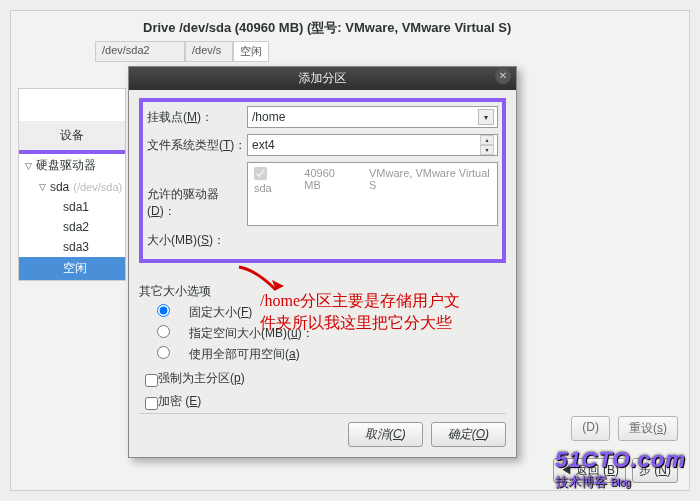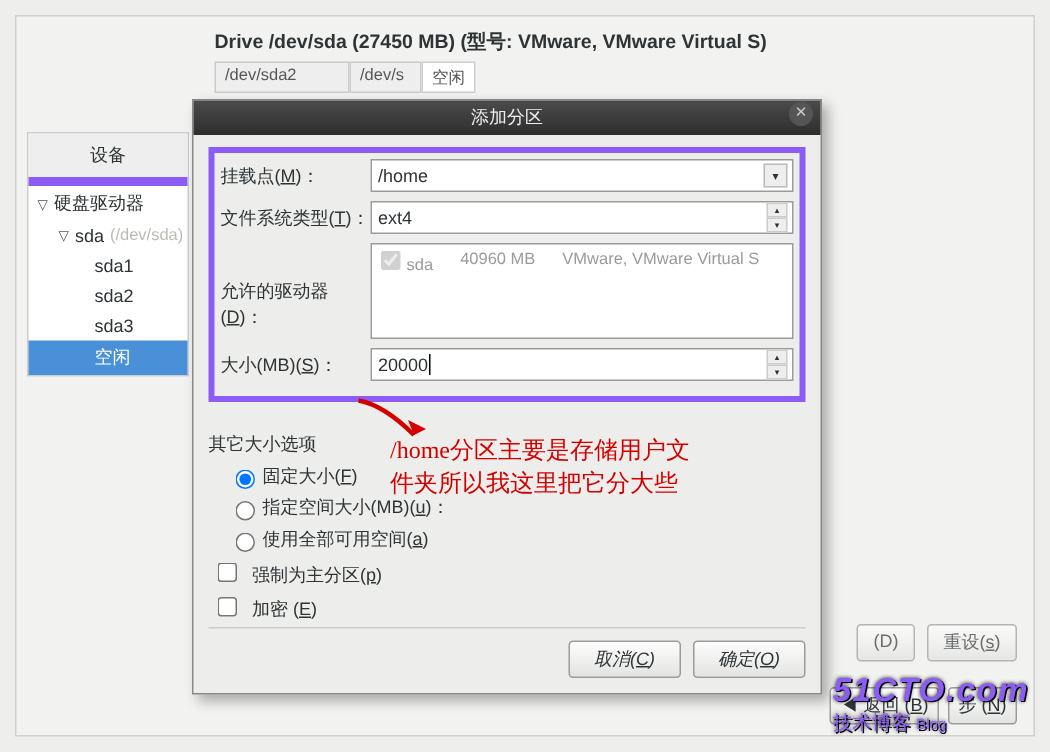--- a/index.html
+++ b/index.html
@@ -22,21 +22,21 @@
     margin: 10px;
     padding: 8px 12px;
   }
   .drive-header {
     font-weight: bold;
     font-size: 13px;
     margin-left: 120px;
     margin-bottom: 4px;
   }
   .drive-cols {
-    margin-left: 120px;
+    margin-left: 72px;
     display: flex;
     font-size: 11px;
     color: #555753;
   }
   .drive-col {
     border: 1px solid #ccc;
     padding: 2px 6px;
     min-width: 90px;
     background: #eee;
   }
@@ -44,22 +44,23 @@
     position: absolute;
     left: 18px;
     top: 88px;
     width: 108px;
     background: #fff;
     border: 1px solid #ccc;
   }
   .sidebar-head {
     text-align: center;
     background: #eee;
-    border-bottom: 6px solid #8b5cf6;
+    border-bottom: 4px solid #8b5cf6;
     padding: 6px 0;
+    margin-top: 32px;
   }
   .tree-row {
     padding: 3px 6px;
     display: flex;
     align-items: center;
     gap: 4px;
   }
   .tree-row span.chev {
     font-size: 9px;
     color: #555;
@@ -70,21 +71,21 @@
     background: #4a90d9;
     color: #fff;
   }
   .dim { color: #babdb6; font-size: 11px; }
 
   
   .dialog {
     position: absolute;
     left: 128px;
     top: 66px;
-    width: 420px;
+    width: 389px;
     background: #ededeb;
     border: 1px solid #888;
     box-shadow: 4px 4px 8px rgba(0,0,0,0.3);
   }
   .titlebar {
     background: linear-gradient(#4b4b4b, #2e2e2e);
     color: #eee;
     text-align: center;
     font-size: 12px;
     padding: 3px 4px;
@@ -190,32 +191,32 @@
   .drive-listbox input[type=checkbox]{ margin:0 4px 0 0; }
   .group-label {
     font-size: 12px;
     margin-top: 4px;
   }
   .radio-block {
     padding: 2px 0 2px 18px;
   }
   .radio-row {
     display: flex;
-    align-items: flex-end;
-    gap: 5px;
+    align-items: flex-start;
+    gap: 19px;
     padding: 2px 0;
   }
   .radio-row input[type=radio], .check-row input[type=checkbox] {
     margin: 0;
     width: 13px; height: 13px;
   }
   .check-row {
     display: flex;
-    align-items: flex-start;
-    gap: 10px;
+    align-items: flex-end;
+    gap: 0;
     padding: 3px 0 3px 6px;
   }
   .dlg-buttons {
     display: flex;
     justify-content: flex-end;
     gap: 8px;
     padding-top: 8px;
     border-top: 1px solid #ccc;
     font-style: italic;
   }
@@ -270,21 +271,21 @@
     text-align: left;
     pointer-events: none;
   }
   .watermark .big { font-size: 22px; font-weight: bold; font-style: italic; letter-spacing:1px;}
   .watermark .small { font-size: 13px; }
 </style>
 </head>
 <body>
 
 <div class="backdrop">
-  <div class="drive-header">Drive /dev/sda (27450 MB) (型号: VMware, VMware Virtual S)</div>
+  <div class="drive-header">Drive /dev/sda (40960 MB) (型号: VMware, VMware Virtual S)</div>
   <div class="drive-cols">
     <div class="drive-col">/dev/sda2</div>
     <div class="drive-col" style="min-width:48px">/dev/s</div>
     <div class="drive-col" style="background:#fff;min-width:36px;">空闲</div>
   </div>
 </div>
 
 <div class="sidebar">
   <div class="sidebar-head">设备</div>
   <div class="tree-row">
@@ -337,27 +338,20 @@
       <div class="form-row" style="align-items:flex-start;">
         <div class="form-label" style="padding-top:24px">允许的驱动器(<u>D</u>)：</div>
         <div class="drive-listbox">
           <span><input type="checkbox" checked="" disabled="" style=""><span>sda</span></span>
           <span>40960 MB</span>
           <span>VMware, VMware Virtual S</span>
         </div>
       </div>
       <div class="form-row">
         <div class="form-label">大小(MB)(<u>S</u>)：</div>
-        <div class="input-field">
-          <span class="cursor">20000</span>
-          <div class="spin-arrows">
-              <span>▴</span>
-              <span>▾</span>
-            </div>
-        </div>
       </div>
     </div>
     <div class="group-label">其它大小选项</div>
     <div class="radio-block">
       <div class="radio-row">
         <input type="radio" name="sz" checked="" style="">
         <span>固定大小(<u>F</u>)</span>
       </div>
       <div class="radio-row">
         <input type="radio" name="sz" style="">

